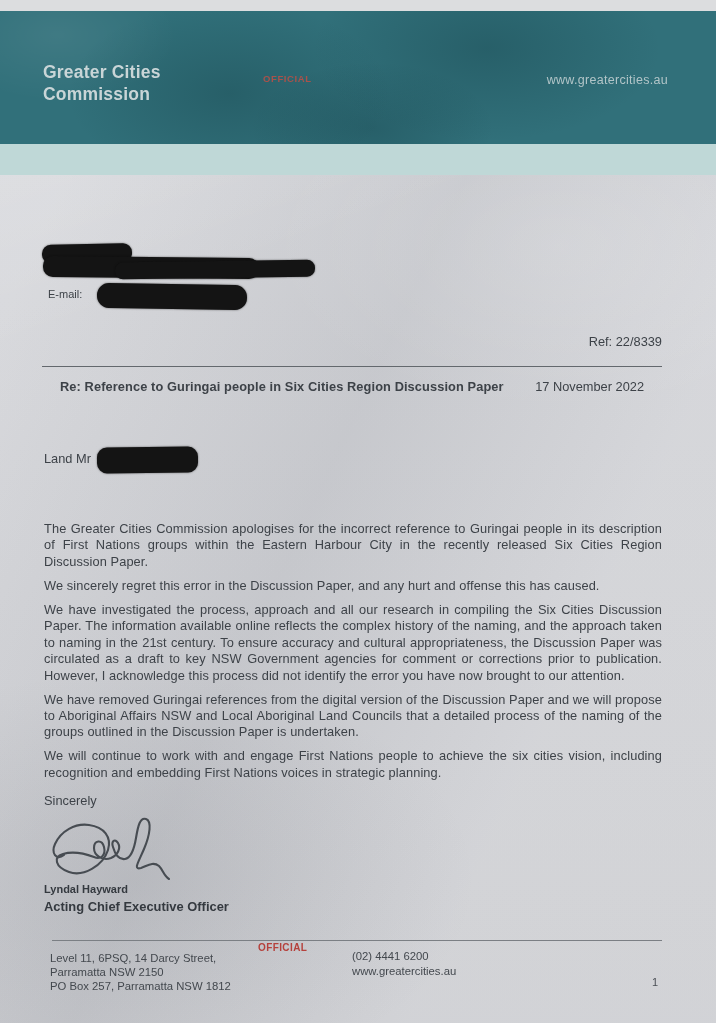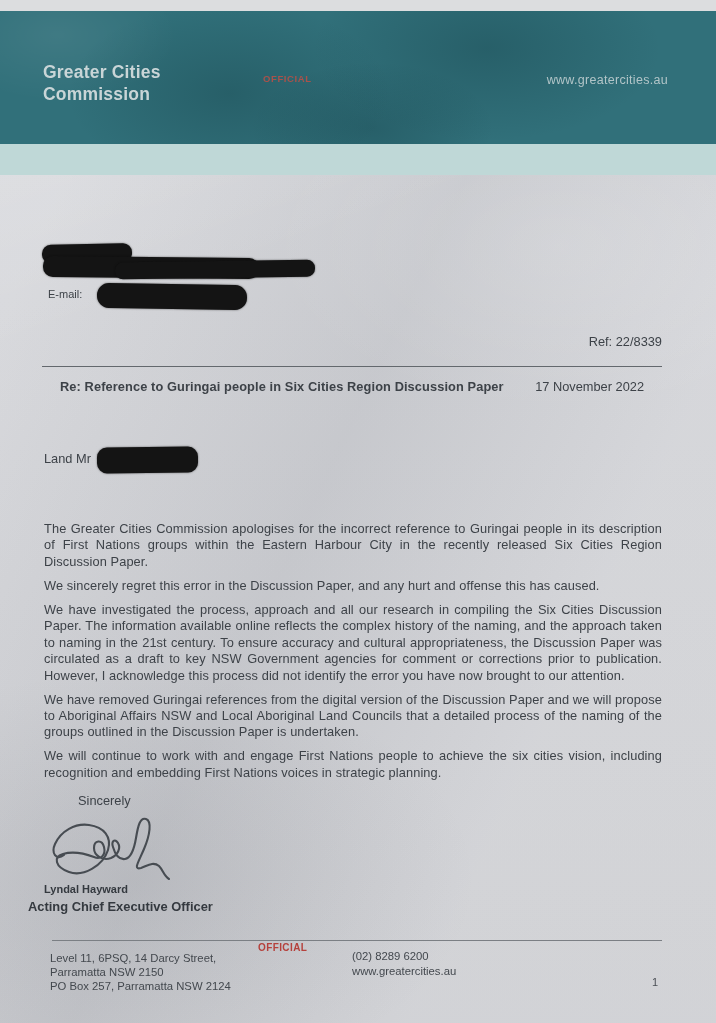--- a/index.html
+++ b/index.html
@@ -55,24 +55,24 @@
   .subject{position:absolute;left:60px;top:379px;width:500px;font-size:12.8px;font-weight:700;letter-spacing:.1px;}
   .ldate{position:absolute;right:72px;top:379px;font-size:12.8px;}
 
   
   .salutation{position:absolute;left:44px;top:451px;font-size:12.8px;}
   .bodytxt{position:absolute;left:44px;top:477px;width:618px;margin-top:44px;}
   .bodytxt p{
     margin:0 0 7.5px 0;font-size:12.8px;line-height:16.45px;letter-spacing:.1px;
     text-align:justify;color:#3d4248;
   }
-  .closing{position:absolute;left:44px;top:793px;font-size:12.8px;margin-left:34px;}
+  .closing{position:absolute;left:44px;top:793px;font-size:12.8px;}
   .sig{position:absolute;left:42px;top:814px;}
   .sig-name{position:absolute;left:44px;top:883px;font-size:11px;font-weight:600;color:#34393f;}
-  .sig-title{position:absolute;left:28px;top:899px;font-size:12.9px;font-weight:600;color:#34393f;}
+  .sig-title{position:absolute;left:44px;top:899px;font-size:12.9px;font-weight:600;color:#34393f;}
 
   
   .rule2{position:absolute;left:52px;top:940px;width:610px;height:0;border-top:1px solid #7b7f84;}
   .ftr-official{position:absolute;left:258px;top:942px;font-size:10px;font-weight:700;letter-spacing:.4px;color:#b5413c;}
   .ftr-address{position:absolute;left:50px;top:951px;font-size:11.3px;line-height:14.2px;color:#43484e;}
   .ftr-contact{position:absolute;left:352px;top:949px;font-size:11.3px;line-height:15px;color:#43484e;}
   .page-num{position:absolute;right:58px;top:976px;font-size:11px;color:#4a4f55;}
 </style>
 </head>
 <body>
@@ -137,21 +137,21 @@
   </svg>
 
   <div class="sig-name">Lyndal Hayward</div>
   <div class="sig-title">Acting Chief Executive Officer</div>
 
   <div class="rule2"></div>
   <div class="ftr-official">OFFICIAL</div>
   <div class="ftr-address">
     <div>Level 11, 6PSQ, 14 Darcy Street,</div>
     <div>Parramatta NSW 2150</div>
-    <div>PO Box 257, Parramatta NSW 2124</div>
+    <div>PO Box 257, Parramatta NSW 1812</div>
   </div>
   <div class="ftr-contact">
-    <div>(02) 8289 6200</div>
+    <div>(02) 4441 6200</div>
     <div>www.greatercities.au</div>
   </div>
   <div class="page-num">1</div>
 
 </div>
 
 </body></html>

